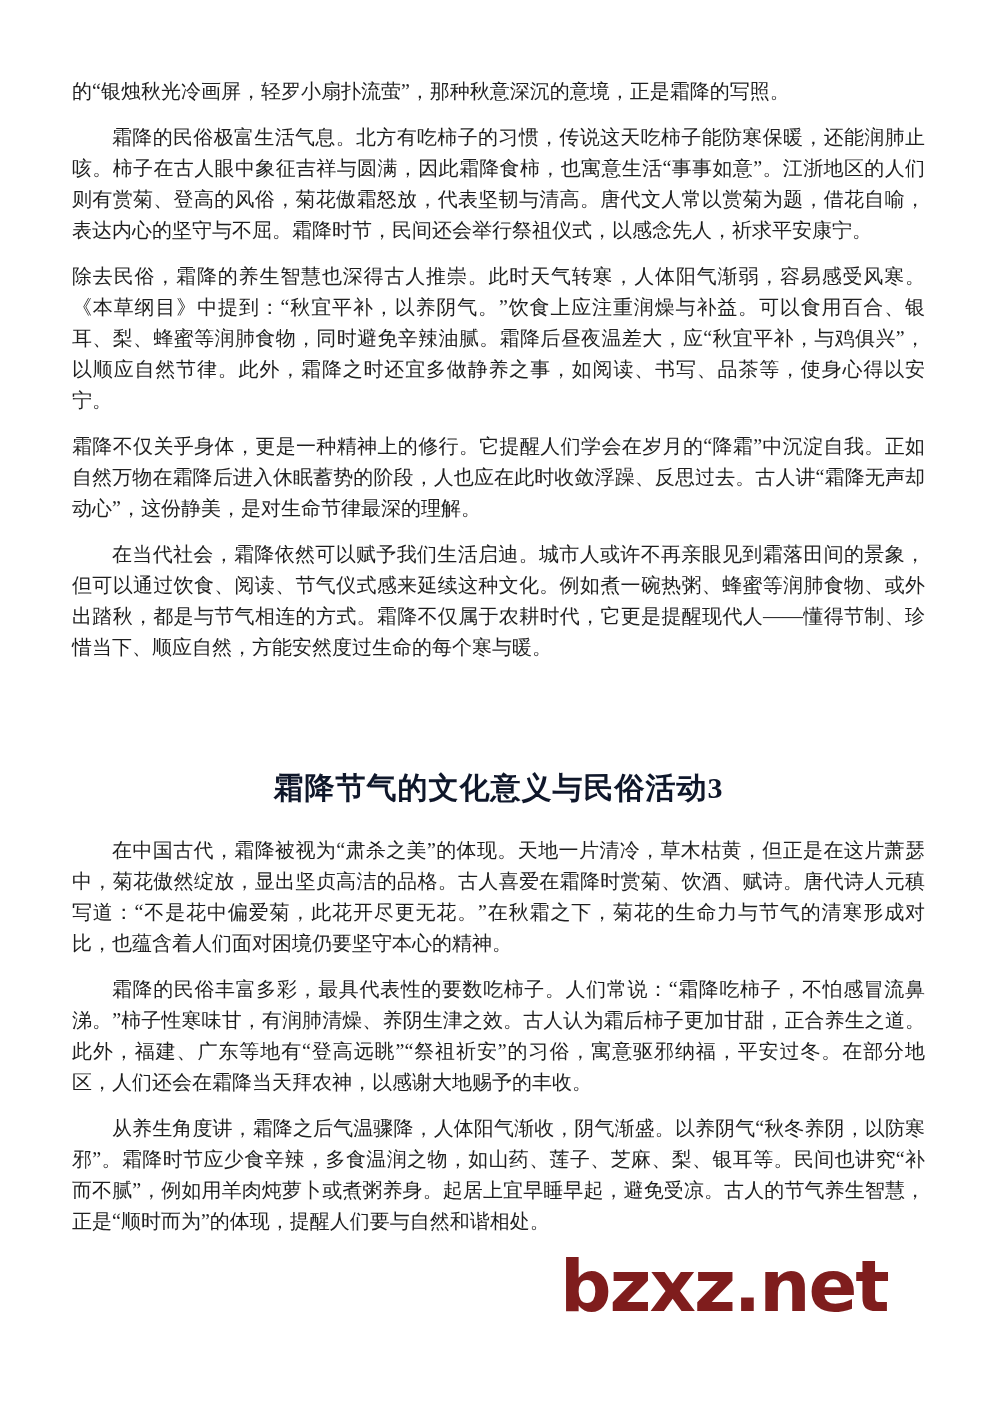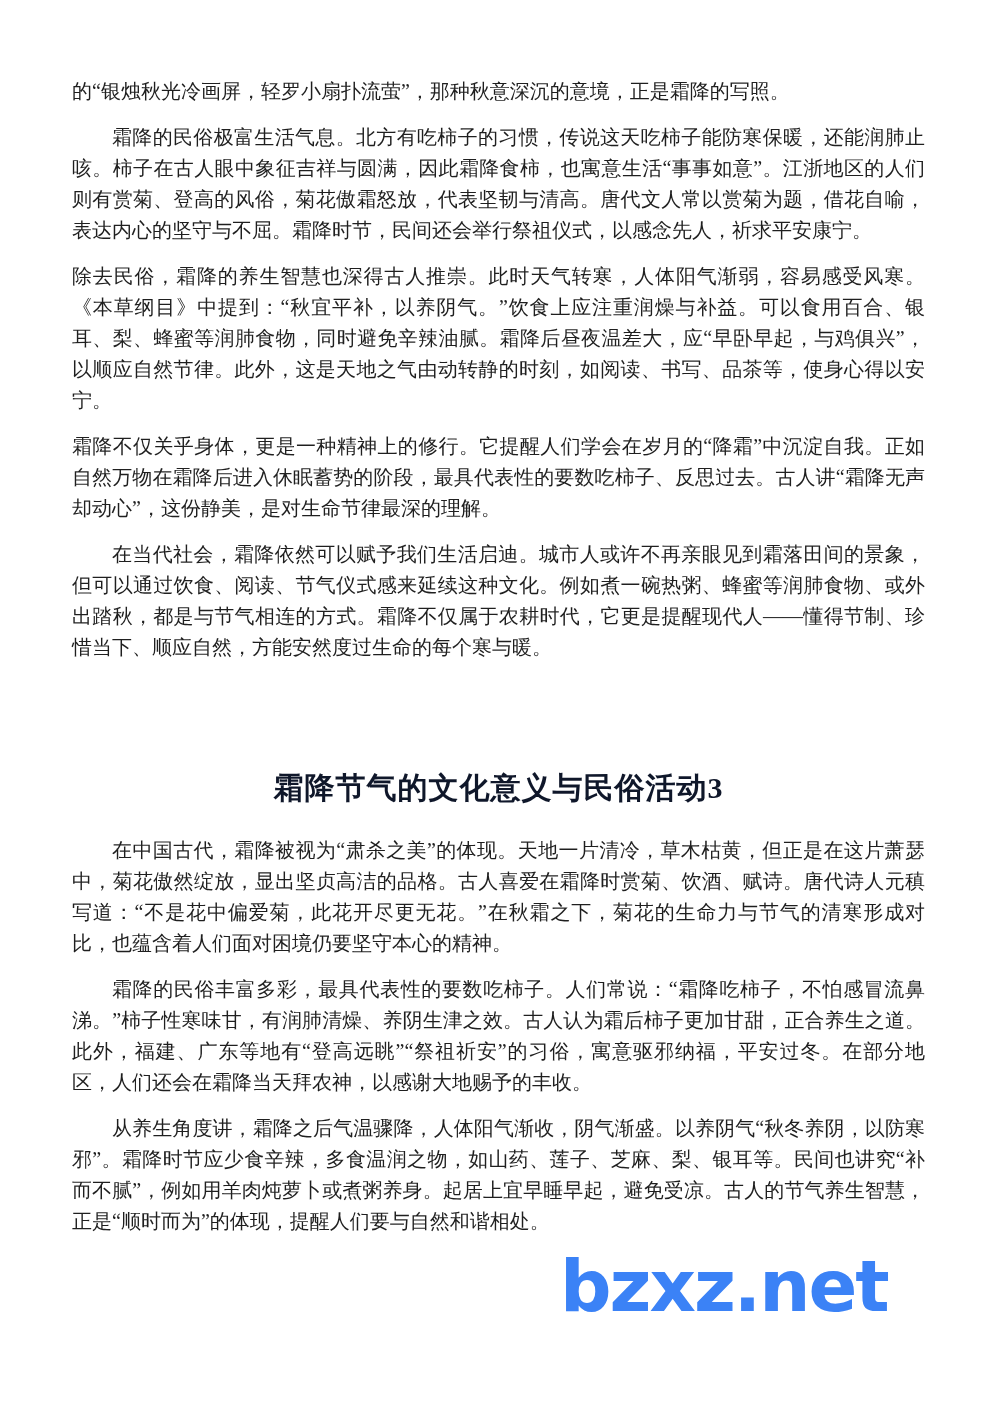--- a/index.html
+++ b/index.html
@@ -43,21 +43,21 @@
     letter-spacing: 1px;
   }
   .watermark {
     position: absolute;
     left: 560px;
     top: 1250px;
     font-family: "DejaVu Sans", "Liberation Sans", sans-serif;
     font-size: 72px;
     font-weight: 800;
     letter-spacing: -2px;
-    color: #3b82f6;
+    color: #7f1d1d;
     line-height: 72px;
     user-select: none;
   }
   .footer-rule {
     position: absolute;
     left: 70px;
     top: 1331px;
     width: 853px;
     height: 0;
     border-top: 2px solid #4d4d4d;
@@ -74,22 +74,22 @@
   }
 </style>
 </head>
 <body>
 
 <div class="page">
 
   <div class="content">
     <p class="para">的“银烛秋光冷画屏，轻罗小扇扑流萤”，那种秋意深沉的意境，正是霜降的写照。</p>
     <p class="para indent">霜降的民俗极富生活气息。北方有吃柿子的习惯，传说这天吃柿子能防寒保暖，还能润肺止咳。柿子在古人眼中象征吉祥与圆满，因此霜降食柿，也寓意生活“事事如意”。江浙地区的人们则有赏菊、登高的风俗，菊花傲霜怒放，代表坚韧与清高。唐代文人常以赏菊为题，借花自喻，表达内心的坚守与不屈。霜降时节，民间还会举行祭祖仪式，以感念先人，祈求平安康宁。</p>
-    <p class="para">除去民俗，霜降的养生智慧也深得古人推崇。此时天气转寒，人体阳气渐弱，容易感受风寒。《本草纲目》中提到：“秋宜平补，以养阴气。”饮食上应注重润燥与补益。可以食用百合、银耳、梨、蜂蜜等润肺食物，同时避免辛辣油腻。霜降后昼夜温差大，应“早卧早起，与鸡俱兴”，以顺应自然节律。此外，这是天地之气由动转静的时刻，如阅读、书写、品茶等，使身心得以安宁。</p>
-    <p class="para">霜降不仅关乎身体，更是一种精神上的修行。它提醒人们学会在岁月的“降霜”中沉淀自我。正如自然万物在霜降后进入休眠蓄势的阶段，最具代表性的要数吃柿子、反思过去。古人讲“霜降无声却动心”，这份静美，是对生命节律最深的理解。</p>
+    <p class="para">除去民俗，霜降的养生智慧也深得古人推崇。此时天气转寒，人体阳气渐弱，容易感受风寒。《本草纲目》中提到：“秋宜平补，以养阴气。”饮食上应注重润燥与补益。可以食用百合、银耳、梨、蜂蜜等润肺食物，同时避免辛辣油腻。霜降后昼夜温差大，应“秋宜平补，与鸡俱兴”，以顺应自然节律。此外，霜降之时还宜多做静养之事，如阅读、书写、品茶等，使身心得以安宁。</p>
+    <p class="para">霜降不仅关乎身体，更是一种精神上的修行。它提醒人们学会在岁月的“降霜”中沉淀自我。正如自然万物在霜降后进入休眠蓄势的阶段，人也应在此时收敛浮躁、反思过去。古人讲“霜降无声却动心”，这份静美，是对生命节律最深的理解。</p>
     <p class="para indent">在当代社会，霜降依然可以赋予我们生活启迪。城市人或许不再亲眼见到霜落田间的景象，但可以通过饮食、阅读、节气仪式感来延续这种文化。例如煮一碗热粥、蜂蜜等润肺食物、或外出踏秋，都是与节气相连的方式。霜降不仅属于农耕时代，它更是提醒现代人——懂得节制、珍惜当下、顺应自然，方能安然度过生命的每个寒与暖。</p>
 
     <h1>霜降节气的文化意义与民俗活动3</h1>
 
     <p class="para indent">在中国古代，霜降被视为“肃杀之美”的体现。天地一片清冷，草木枯黄，但正是在这片萧瑟中，菊花傲然绽放，显出坚贞高洁的品格。古人喜爱在霜降时赏菊、饮酒、赋诗。唐代诗人元稹写道：“不是花中偏爱菊，此花开尽更无花。”在秋霜之下，菊花的生命力与节气的清寒形成对比，也蕴含着人们面对困境仍要坚守本心的精神。</p>
     <p class="para indent">霜降的民俗丰富多彩，最具代表性的要数吃柿子。人们常说：“霜降吃柿子，不怕感冒流鼻涕。”柿子性寒味甘，有润肺清燥、养阴生津之效。古人认为霜后柿子更加甘甜，正合养生之道。此外，福建、广东等地有“登高远眺”“祭祖祈安”的习俗，寓意驱邪纳福，平安过冬。在部分地区，人们还会在霜降当天拜农神，以感谢大地赐予的丰收。</p>
     <p class="para indent">从养生角度讲，霜降之后气温骤降，人体阳气渐收，阴气渐盛。以养阴气“秋冬养阴，以防寒邪”。霜降时节应少食辛辣，多食温润之物，如山药、莲子、芝麻、梨、银耳等。民间也讲究“补而不腻”，例如用羊肉炖萝卜或煮粥养身。起居上宜早睡早起，避免受凉。古人的节气养生智慧，正是“顺时而为”的体现，提醒人们要与自然和谐相处。</p>
   </div>
 
   <div class="watermark">bzxz.net</div>

